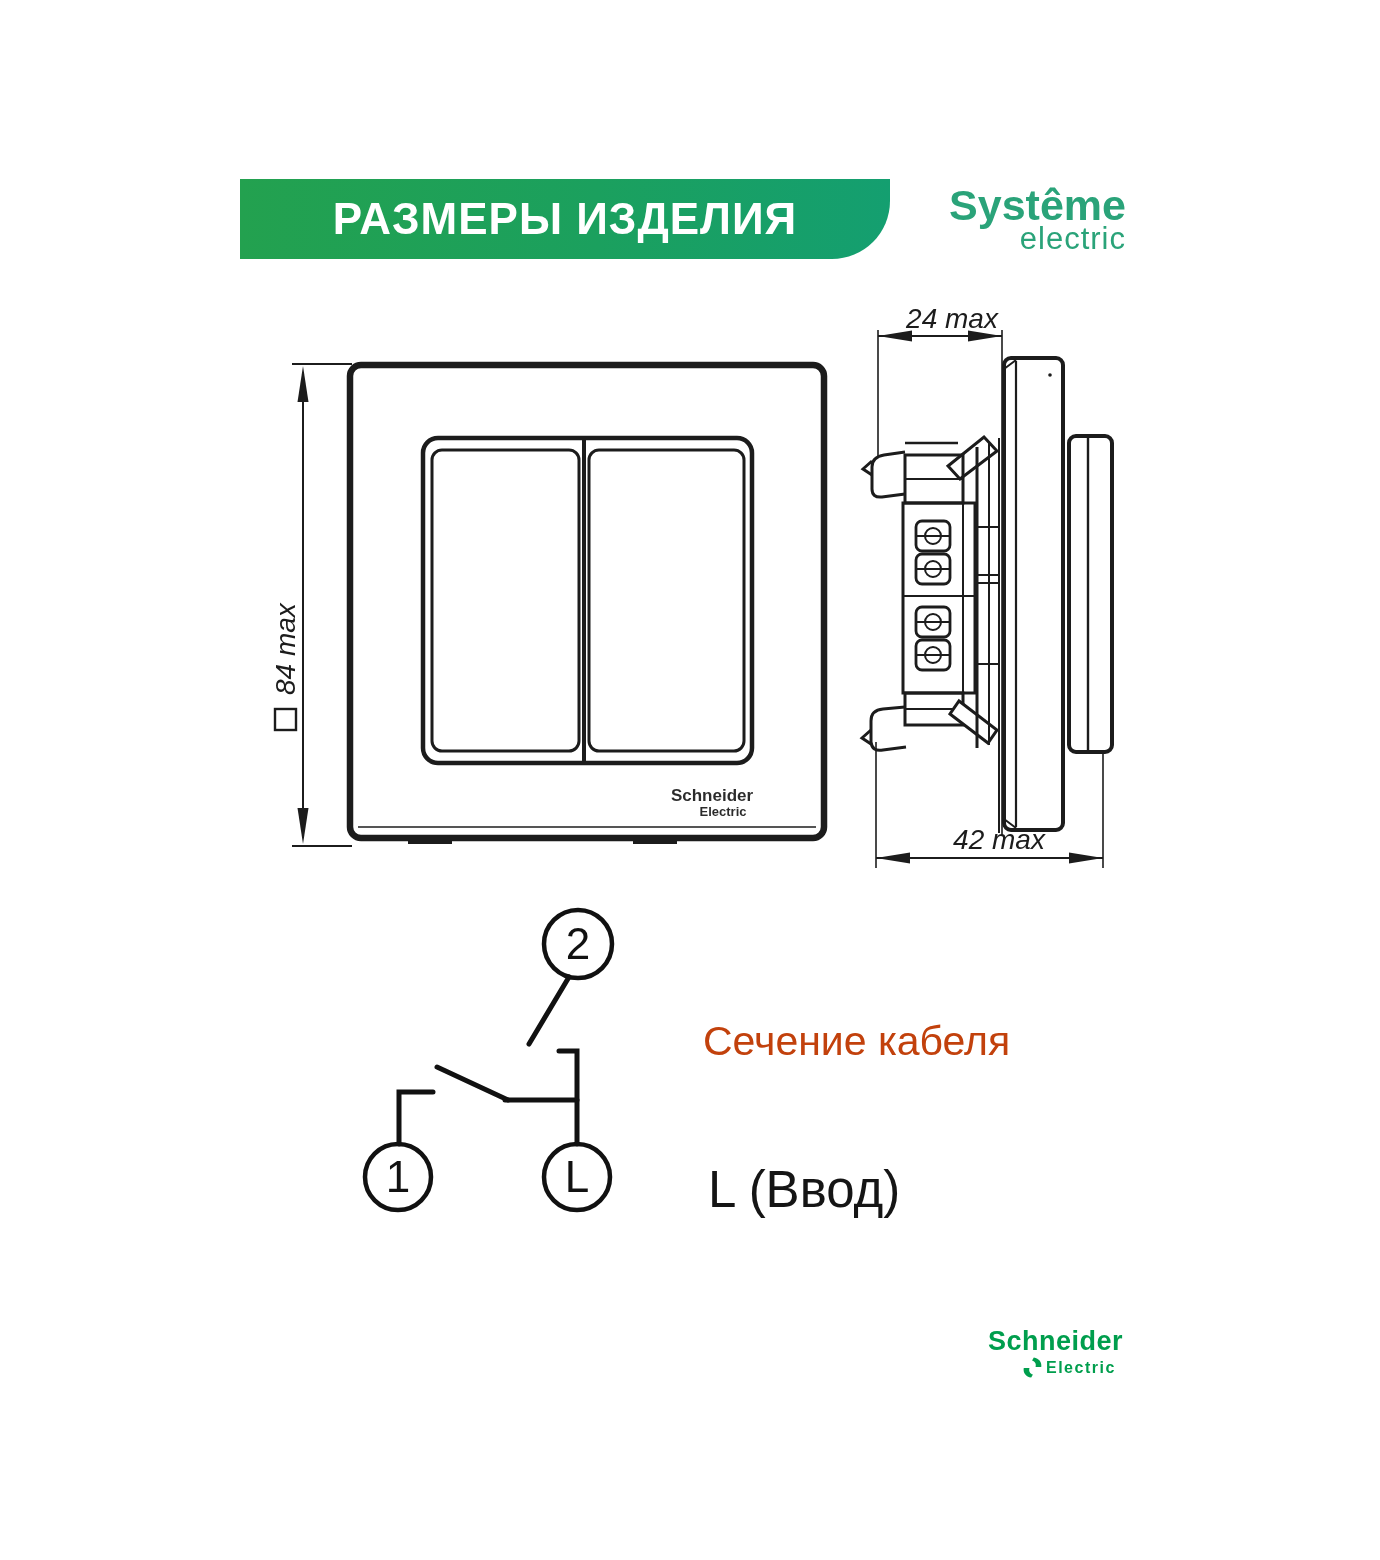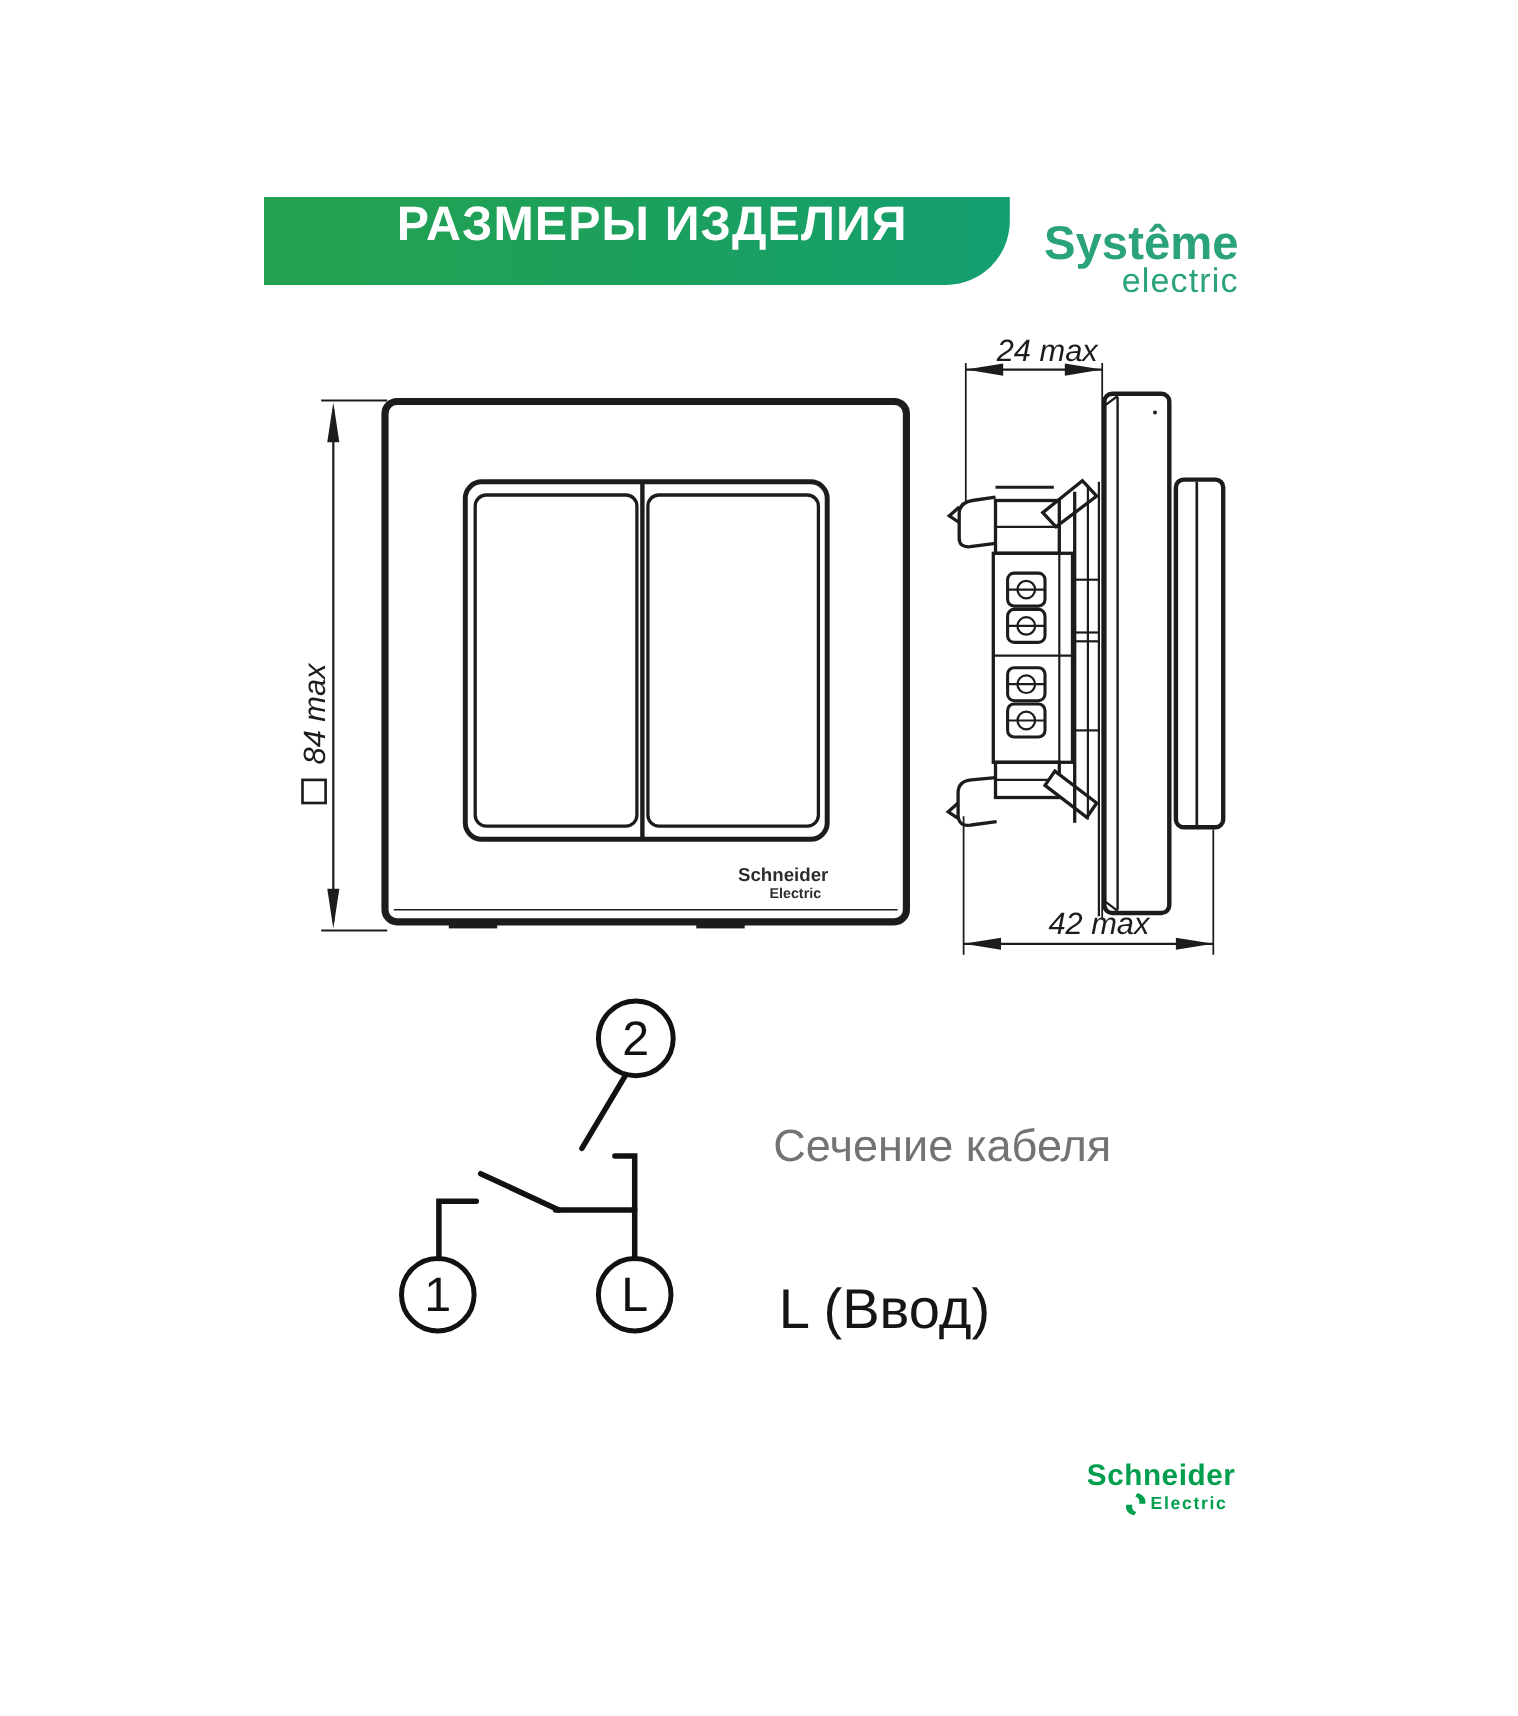--- a/index.html
+++ b/index.html
@@ -2,30 +2,30 @@
 <html><head>
 <meta charset="utf-8">
 <style>
   html,body{margin:0;padding:0;background:#ffffff;}
   .canvas{position:relative;width:1380px;height:1560px;background:#ffffff;overflow:hidden;
           font-family:"Liberation Sans",sans-serif;color:#161616;}
 
   
   .banner{position:absolute;left:240px;top:179px;width:650px;height:80px;
           background:linear-gradient(90deg,#23a14f 0%,#1ba05e 55%,#149f70 100%);
-          border-bottom-right-radius:58px;display:flex;align-items:flex-start;justify-content:center;padding-left:28px;}
+          border-bottom-right-radius:58px;display:flex;align-items:center;justify-content:center;}
   .banner-title{color:#ffffff;font-size:44px;font-weight:800;letter-spacing:1px;white-space:nowrap;}
 
   
-  .systeme{position:absolute;left:922px;top:200px;width:204px;text-align:right;line-height:1;}
+  .systeme{position:absolute;left:922px;top:184px;width:204px;text-align:right;line-height:1;}
   .systeme-name{font-size:43px;font-weight:600;color:#2aa379;letter-spacing:0px;}
   .systeme-sub{font-size:31px;font-weight:400;color:#2aa379;margin-top:-4px;letter-spacing:1px;}
 
   
-  .notes{position:absolute;left:703px;top:1013px;font-size:41px;line-height:56px;color:#737373;}
+  .notes{position:absolute;left:703px;top:1013px;font-size:41px;line-height:56px;color:#c2410c;}
   .note-l{position:absolute;left:708px;top:1160px;font-size:51px;color:#151515;}
 
   
   .schneider{position:absolute;left:988px;top:1328px;width:160px;color:#009e4d;}
   .schneider-name{font-size:27px;font-weight:700;letter-spacing:0.5px;line-height:1;}
   .schneider-row{display:flex;align-items:center;gap:3px;margin-left:34px;margin-top:1px;}
   .schneider-sub{font-size:16px;font-weight:700;letter-spacing:1.5px;}
 
   
   svg.drawing{position:absolute;left:0;top:0;}

